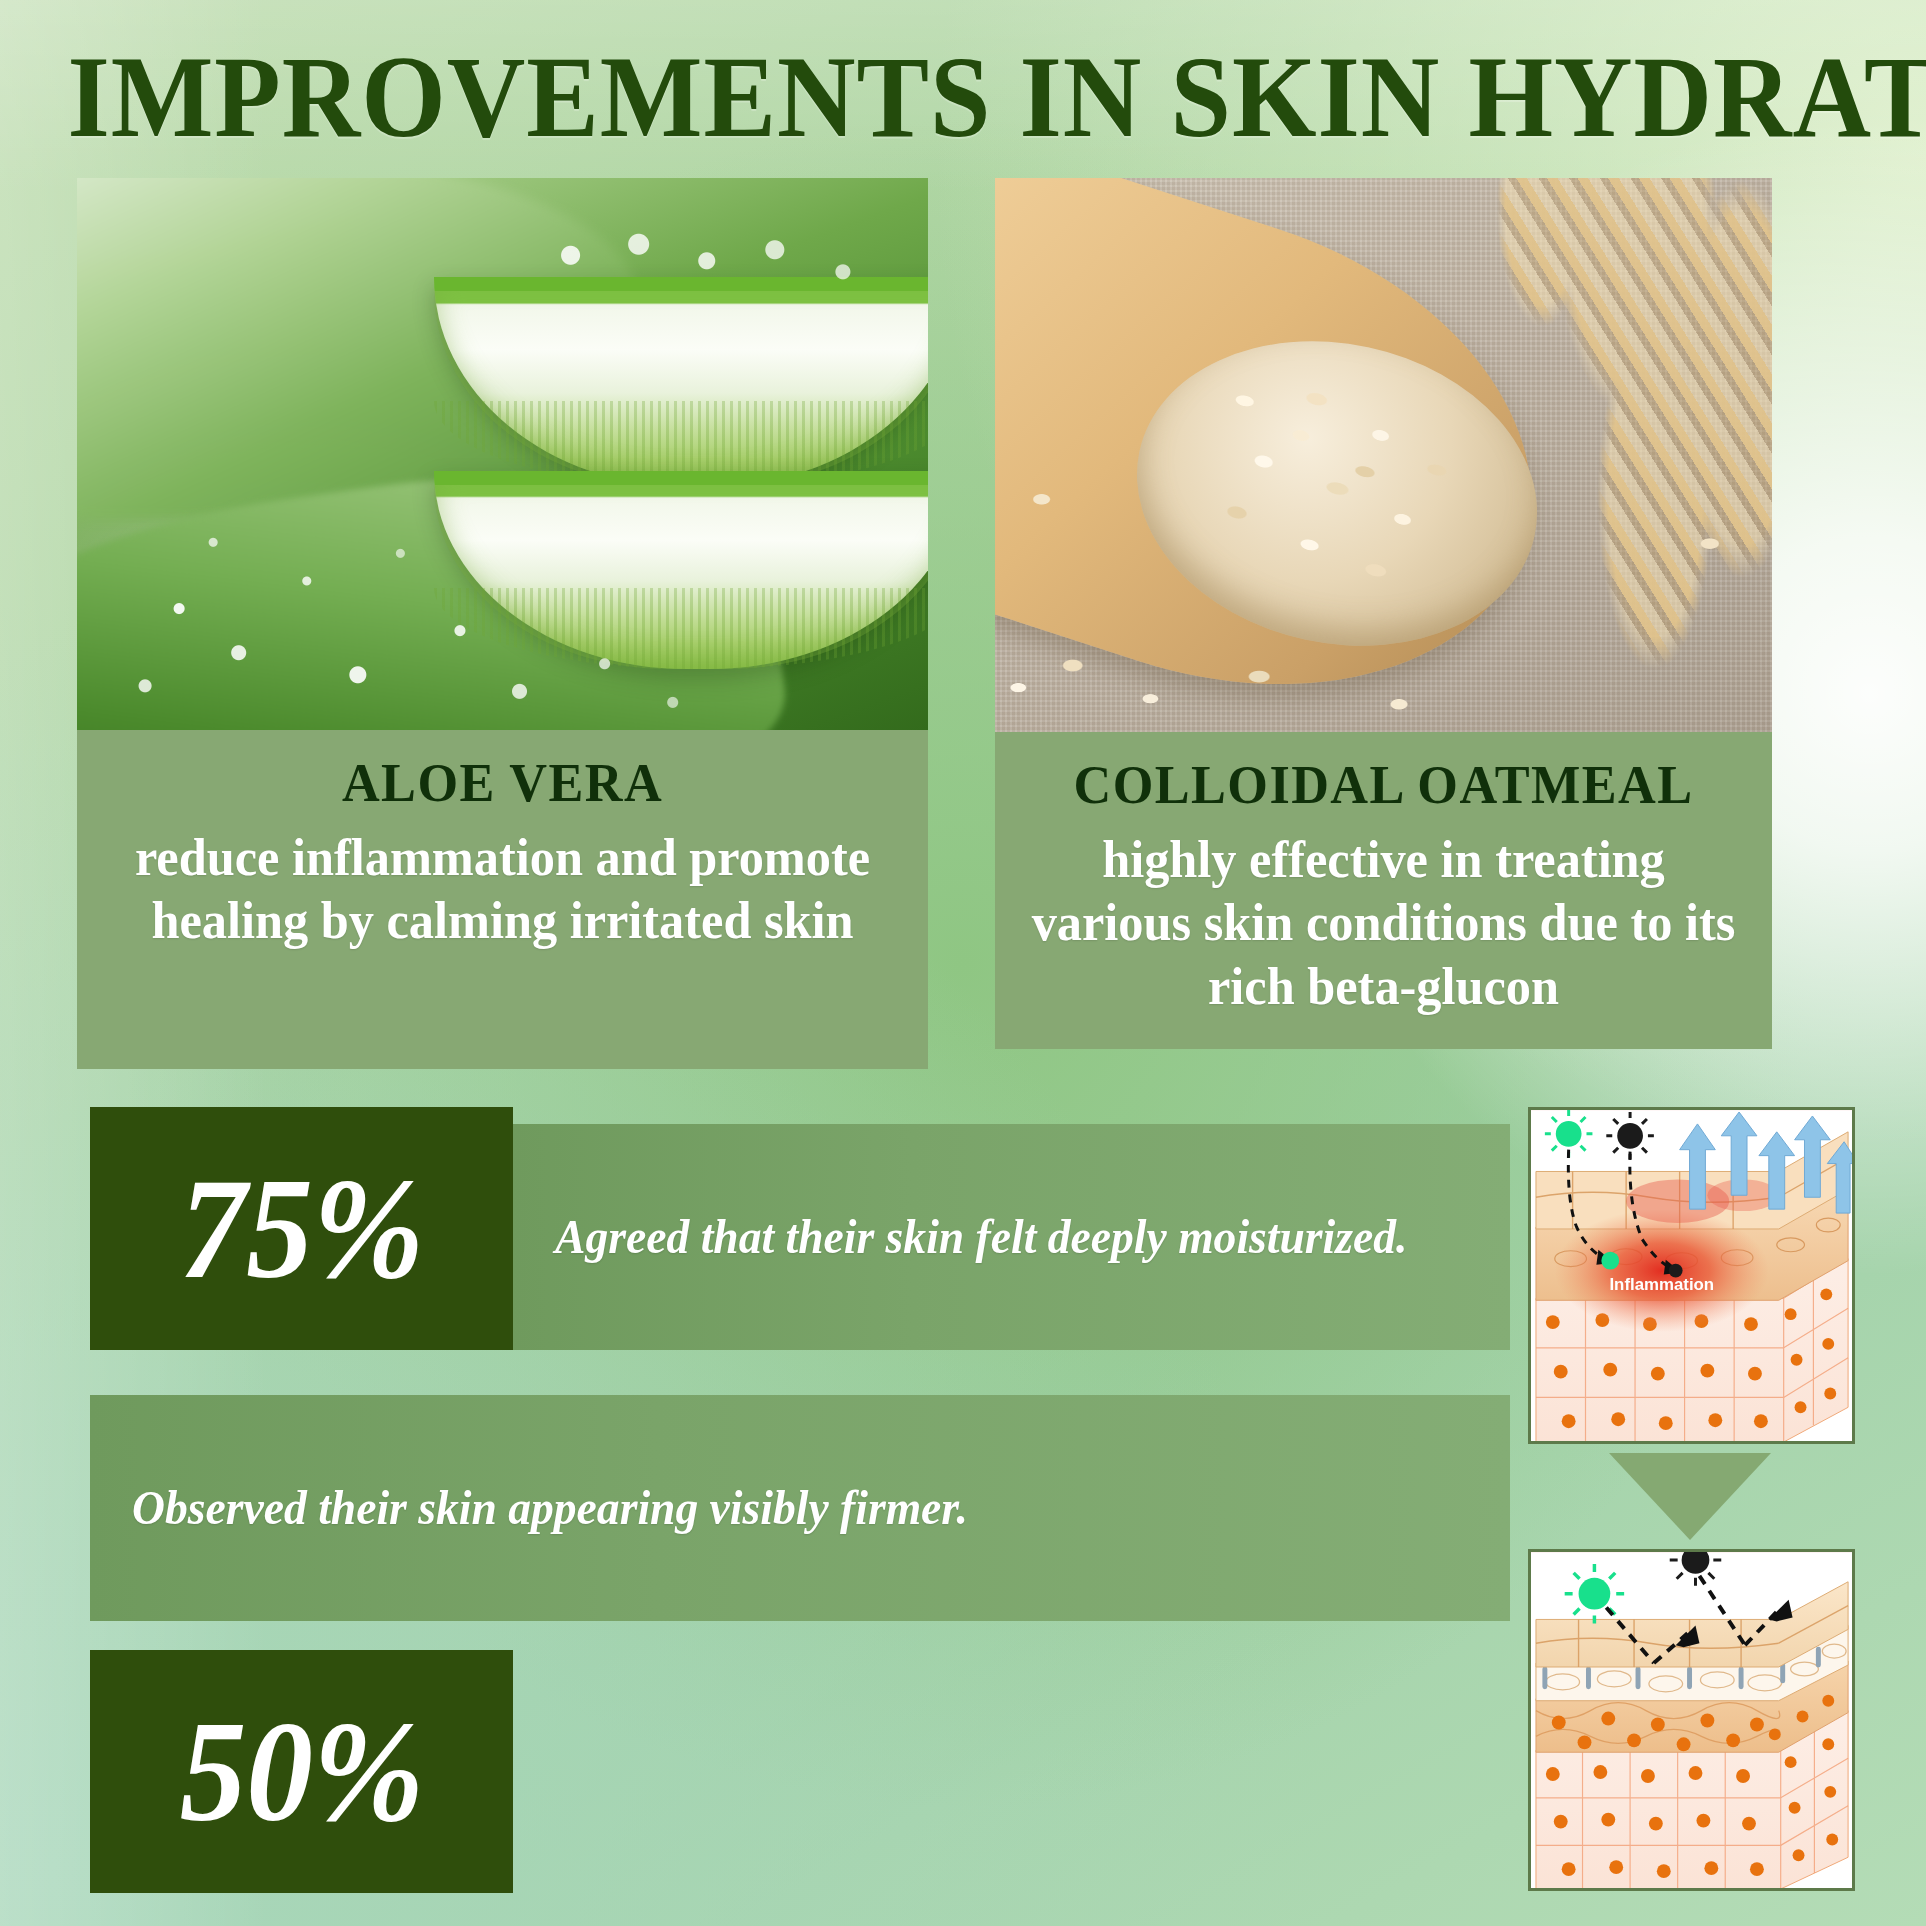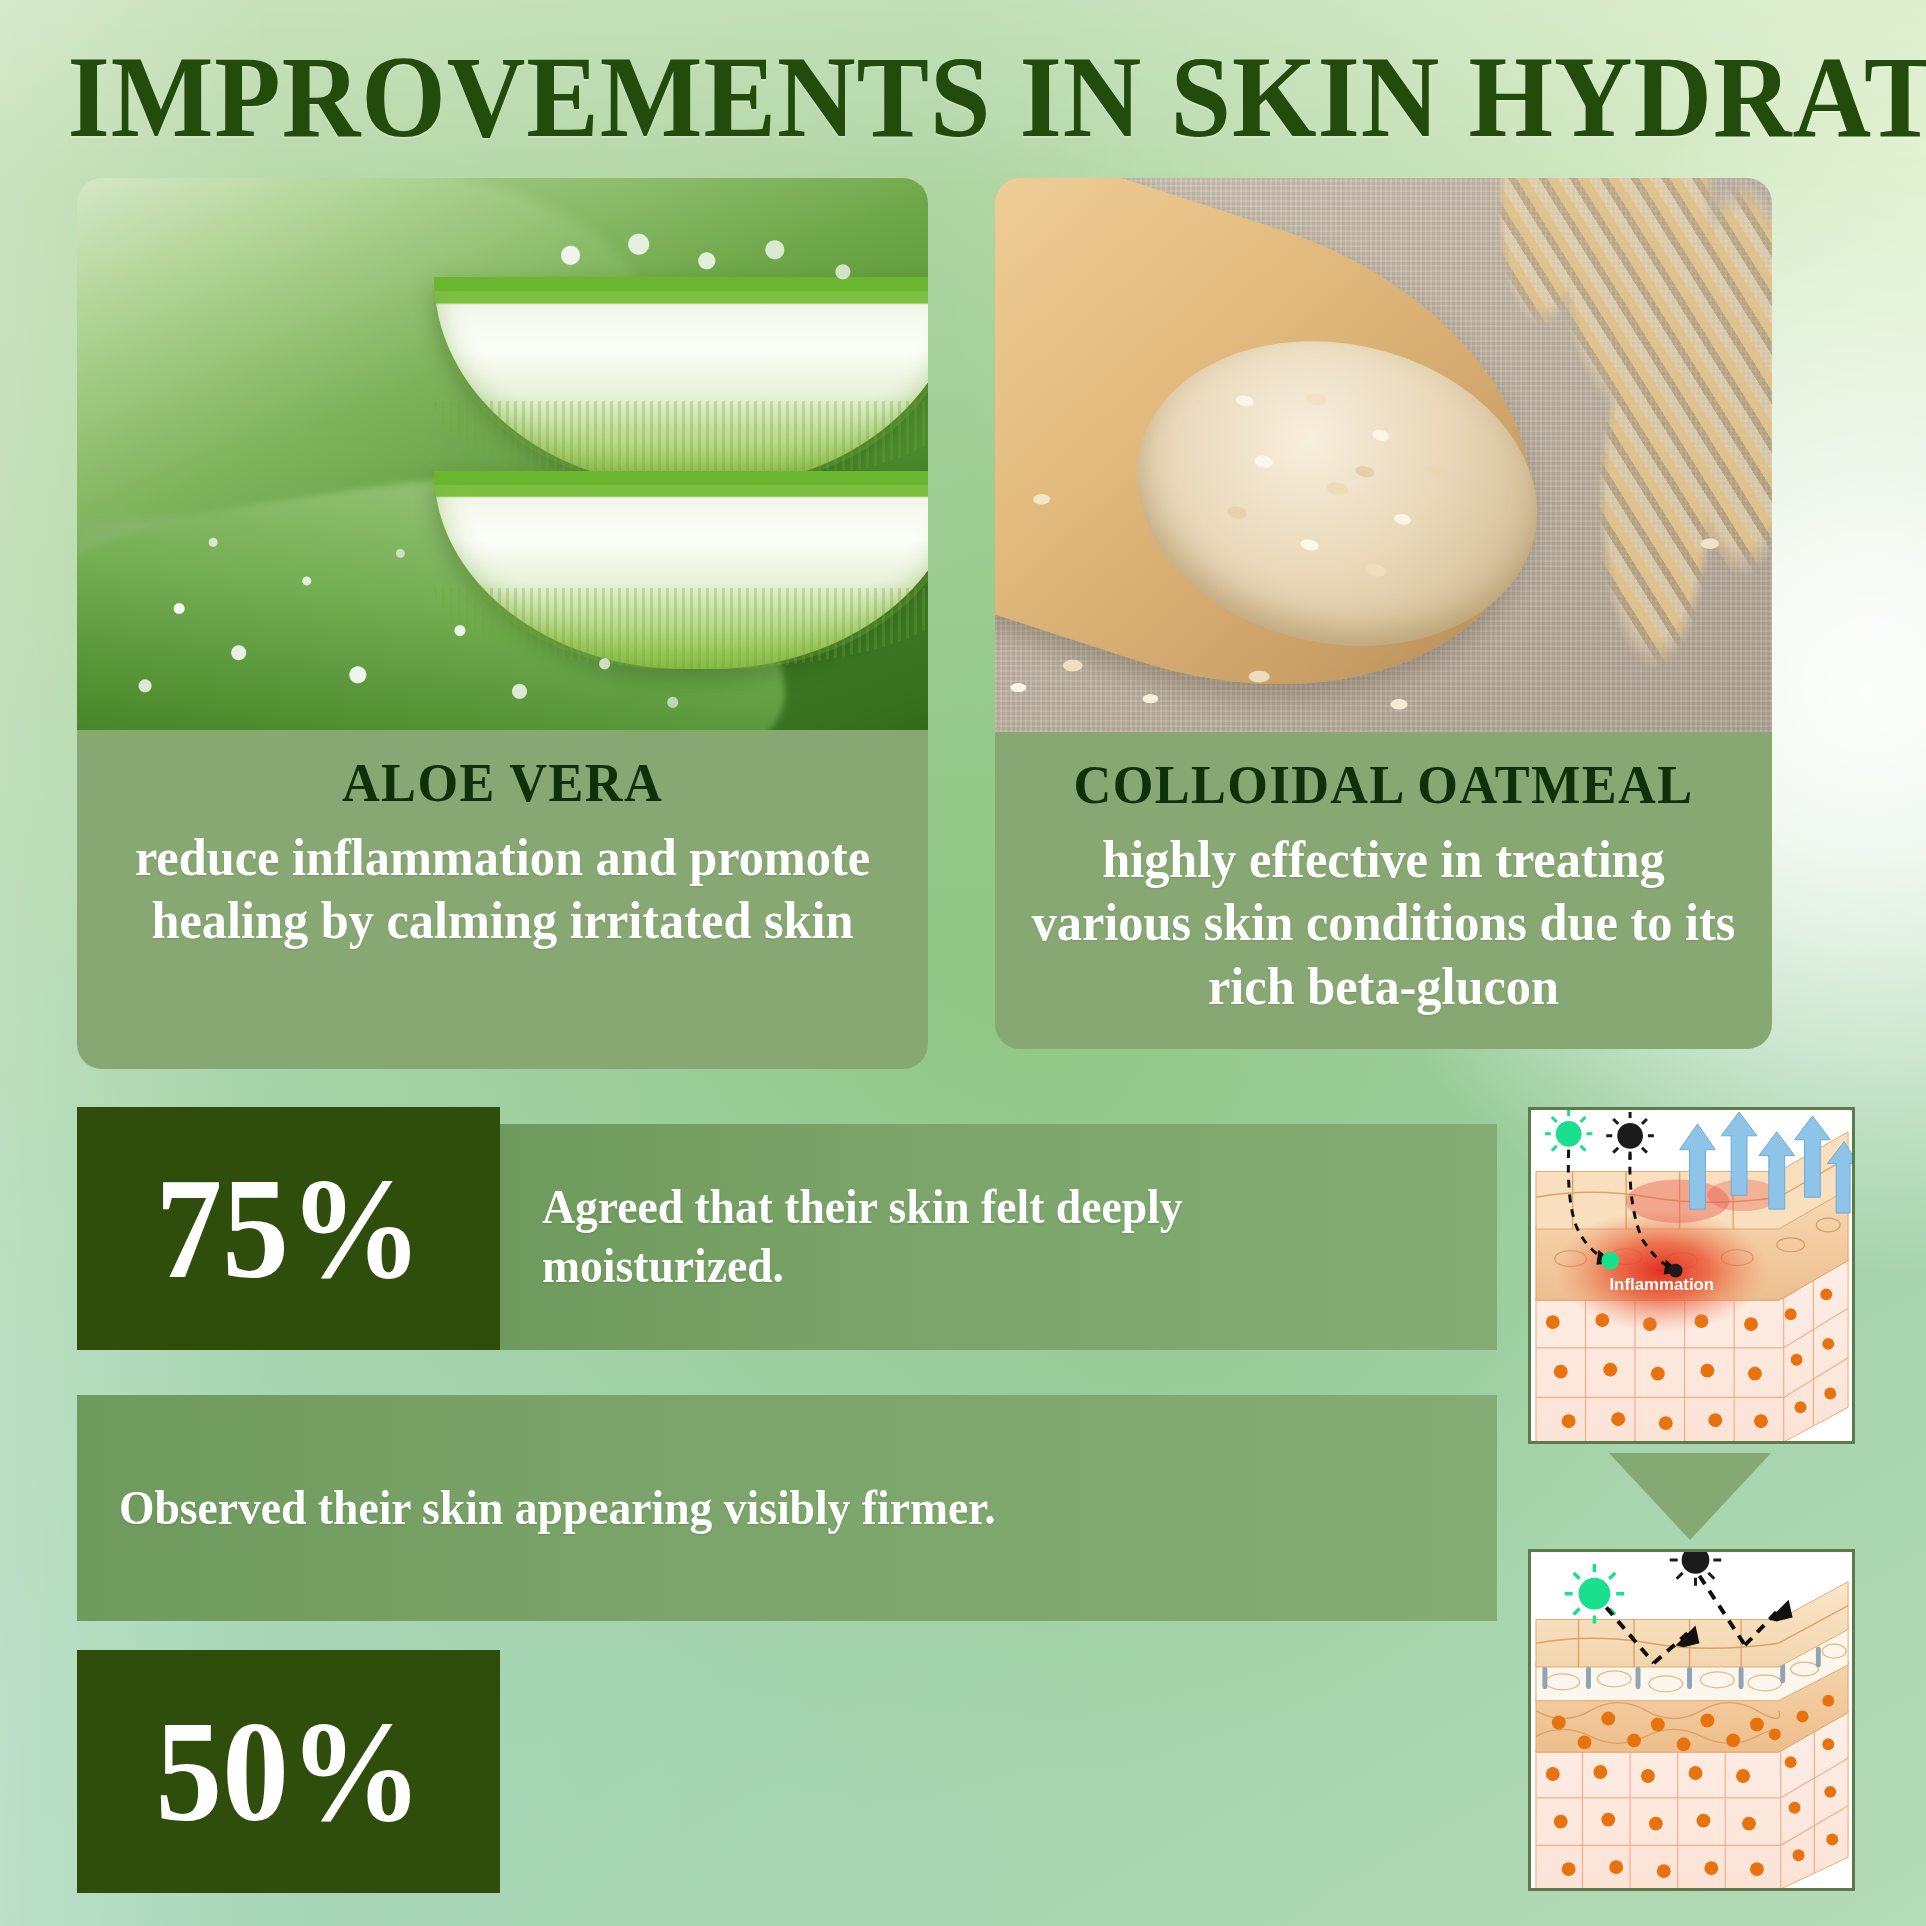--- a/index.html
+++ b/index.html
@@ -37,21 +37,21 @@
     line-height:1.0;
     font-weight:700;
     letter-spacing:1px;
     color:#234b0c;
     transform:scaleX(0.93);
     white-space:nowrap;
     text-shadow:0 2px 1px rgba(255,255,255,0.25);
   }
 
   
-  .card { position:absolute; overflow:hidden;border-radius:25px; }
+  .card { position:absolute; overflow:hidden; }
   #card-aloe    { left:77px;  top:178px; width:851px; height:891px; }
   #card-oatmeal { left:995px; top:178px; width:777px; height:871px; }
 
   .card-photo { width:100%; position:relative; overflow:hidden; }
   #card-aloe .card-photo    { height:552px; }
   #card-oatmeal .card-photo { height:554px; }
 
   .card-caption {
     background:#87a873;
     padding:22px 18px 30px;
@@ -201,21 +201,21 @@
       radial-gradient(ellipse 13px 8px at 6% 58%, #f4e6ca 0 60%, rgba(244,230,202,0) 70%),
       radial-gradient(ellipse 15px 9px at 10% 88%, #efdfc0 0 60%, rgba(239,223,192,0) 70%),
       radial-gradient(ellipse 12px 7px at 20% 94%, #f8eedb 0 60%, rgba(248,238,219,0) 70%),
       radial-gradient(ellipse 16px 9px at 34% 90%, #eadcbc 0 60%, rgba(234,220,188,0) 70%),
       radial-gradient(ellipse 13px 8px at 52% 95%, #f6ead2 0 60%, rgba(246,234,210,0) 70%),
       radial-gradient(ellipse 14px 8px at 92% 66%, #f2e3c6 0 60%, rgba(242,227,198,0) 70%),
       radial-gradient(ellipse 12px 7px at 3% 92%, #fdf5e6 0 60%, rgba(253,245,230,0) 70%);
   }
 
   
-  .stat-row { position:absolute; left:77px; display:flex; }
+  .stat-row { position:absolute; left:90px; display:flex;font-style:italic; }
   #stat-row-0 { top:1107px; width:1420px; height:243px; }
   #stat-row-1 { top:1378px; width:1420px; height:243px; }
   #stat-row-2 { top:1650px; width:1420px; height:243px;gap:32px; }
 
   .stat-pct {
     width:423px; flex:0 0 423px;
     background:#2f4e0c;
     display:flex; align-items:center; justify-content:center;
     color:#ffffff;
     font-size:145px;

